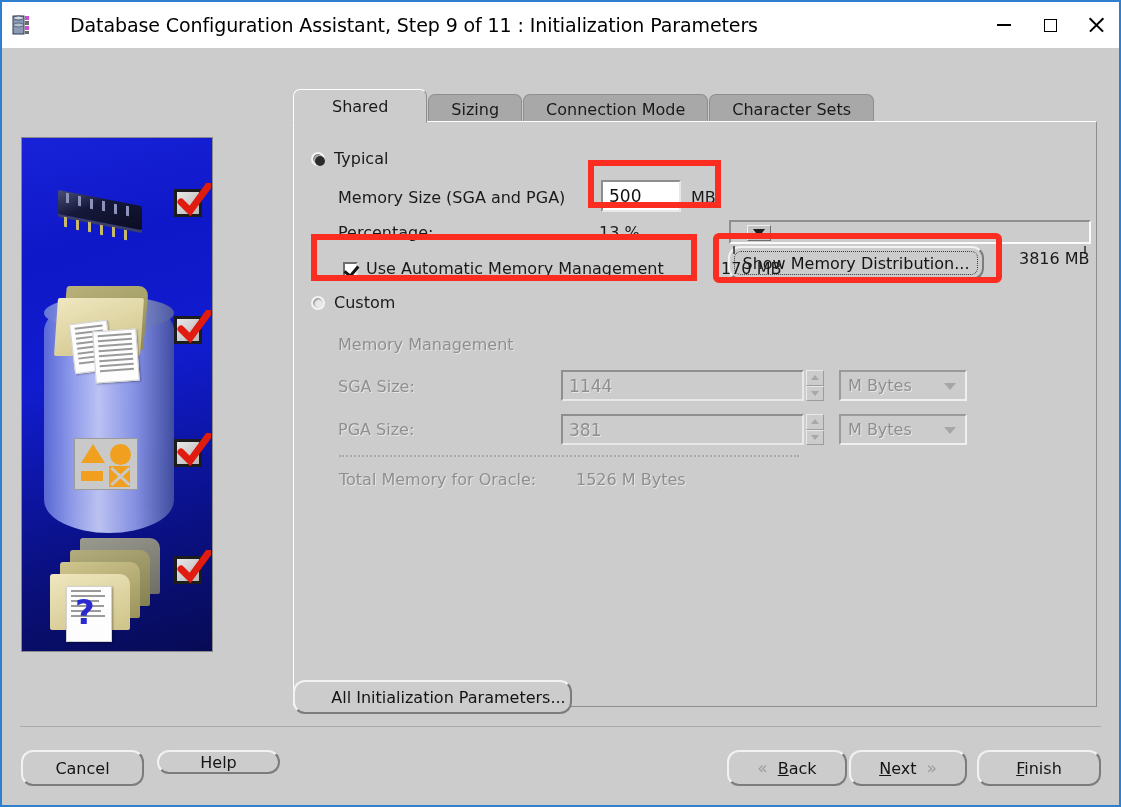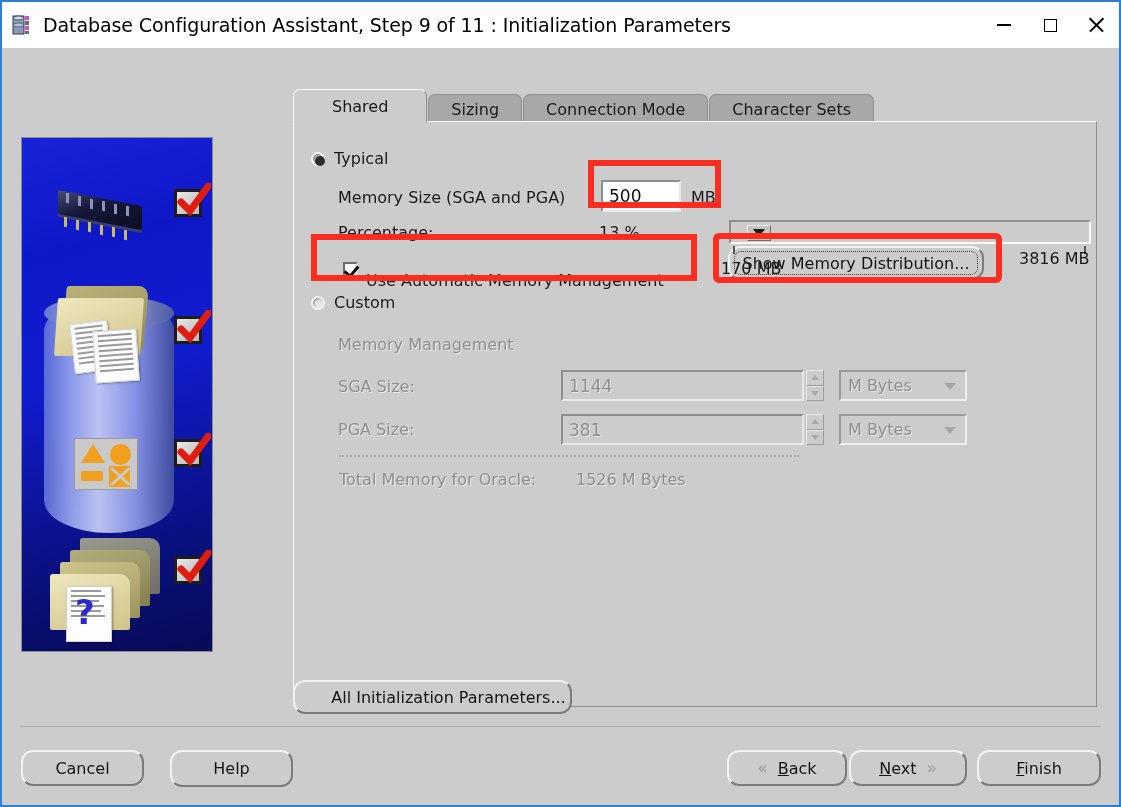--- a/index.html
+++ b/index.html
@@ -26,20 +26,21 @@
   }
   #title-icon {
     width: 22px; height: 22px;
     margin-left: 10px; margin-right: 9px;
     position: relative; flex: none;
   }
   #title-text {
     font-size: 19px; color: #000000;
     white-space: nowrap;
     letter-spacing: -0.1px;
+    margin-left: 27px;
   }
   .win-btns { margin-left: auto; display: flex; height: 46px; }
   .win-btn {
     width: 46px; height: 46px;
     display: flex; align-items: center; justify-content: center;
   }
   .wb-min { width: 14px; height: 1.5px; background: #000; }
   .wb-max { width: 13px; height: 13px; border: 1.5px solid #000; }
   .wb-close { position: relative; width: 16px; height: 16px; }
   .wb-close:before, .wb-close:after {
@@ -479,21 +480,21 @@
       <div class="lbl" style="position:absolute;left:44px;top:66px;">Memory Size (SGA and PGA)</div>
       <div class="txtfield" style="left:307px;top:58px;width:80px;height:32px;">
         <span>500</span>
       </div>
       <div class="lbl" style="position:absolute;left:397px;top:66px;">MB</div>
 
       <div class="lbl" style="position:absolute;left:44px;top:101px;">Percentage:</div>
       <div class="lbl" style="position:absolute;left:305px;top:101px;">13 %</div>
 
       <div class="checkbox on" style="left:49px;top:140px;"></div>
-      <div class="lbl" style="position:absolute;left:72px;top:149px;">Use Automatic Memory Management</div>
+      <div class="lbl" style="position:absolute;left:72px;top:137px;">Use Automatic Memory Management</div>
 
       <div class="btn" style="left:434px;top:124px;width:256px;height:34px;text-align:center;">
         <div class="focus-ring"></div>
         <span>Show Memory Distribution...</span>
       </div>
 
       <div class="radio off" style="left:17px;top:174px;"></div>
       <div class="lbl" style="position:absolute;left:40px;top:171px;">Custom</div>
 
       <div class="lbl dis" style="position:absolute;left:44px;top:213px;">Memory Management</div>
@@ -544,21 +545,21 @@
 
     <div class="btn" style="left:291px;top:632px;width:279px;height:34px;padding-left:32px;">
       <span>All Initialization Parameters...</span>
     </div>
 
     <div id="hr-sep"></div>
 
     <div class="btn" style="left:19px;top:702px;width:123px;height:36px;">
       <span>Cancel</span>
     </div>
-    <div class="btn" style="left:168px;top:702px;width:123px;height:37px;">
+    <div class="btn" style="left:155px;top:702px;width:123px;height:24px;">
       <span>Help</span>
     </div>
 
     <div class="btn" style="left:725px;top:702px;width:120px;height:36px;gap:10px;">
       <span class="chev">«</span>
       <span><span class="mnem">B</span><span>ack</span></span>
     </div>
     <div class="btn" style="left:847px;top:702px;width:118px;height:36px;gap:10px;">
       <span><span class="mnem">N</span><span>ext</span></span>
       <span class="chev">»</span>

